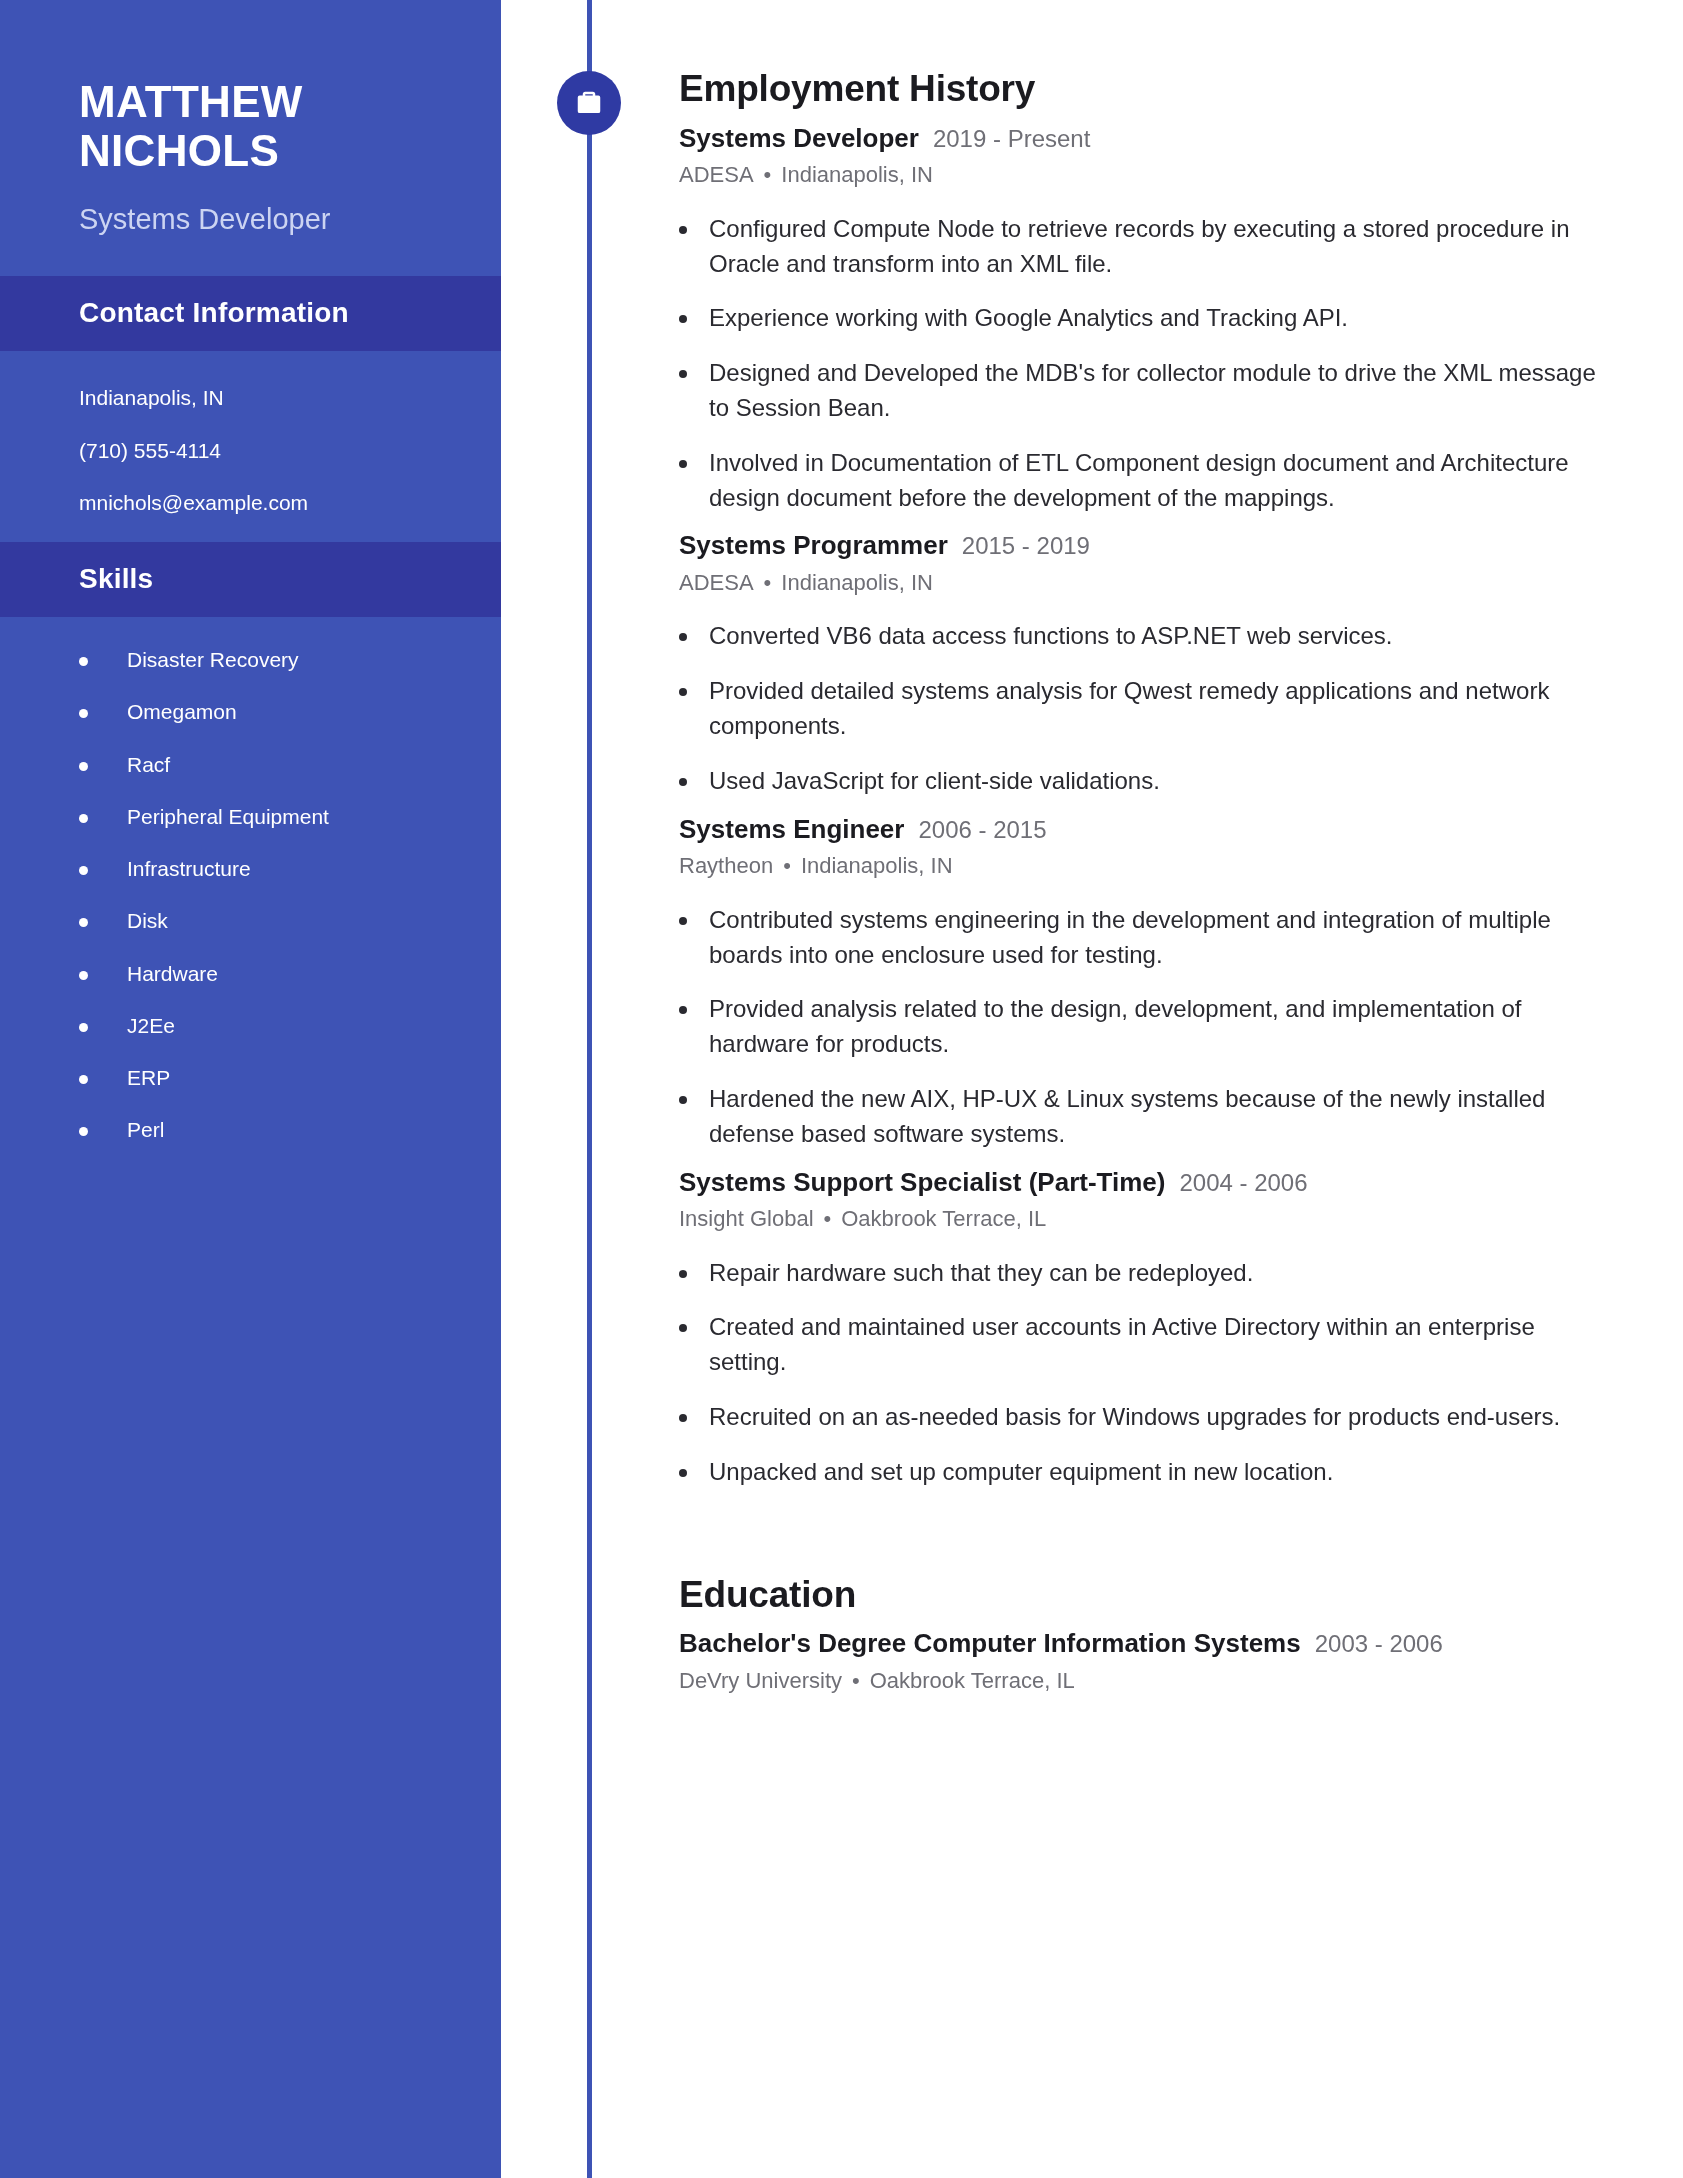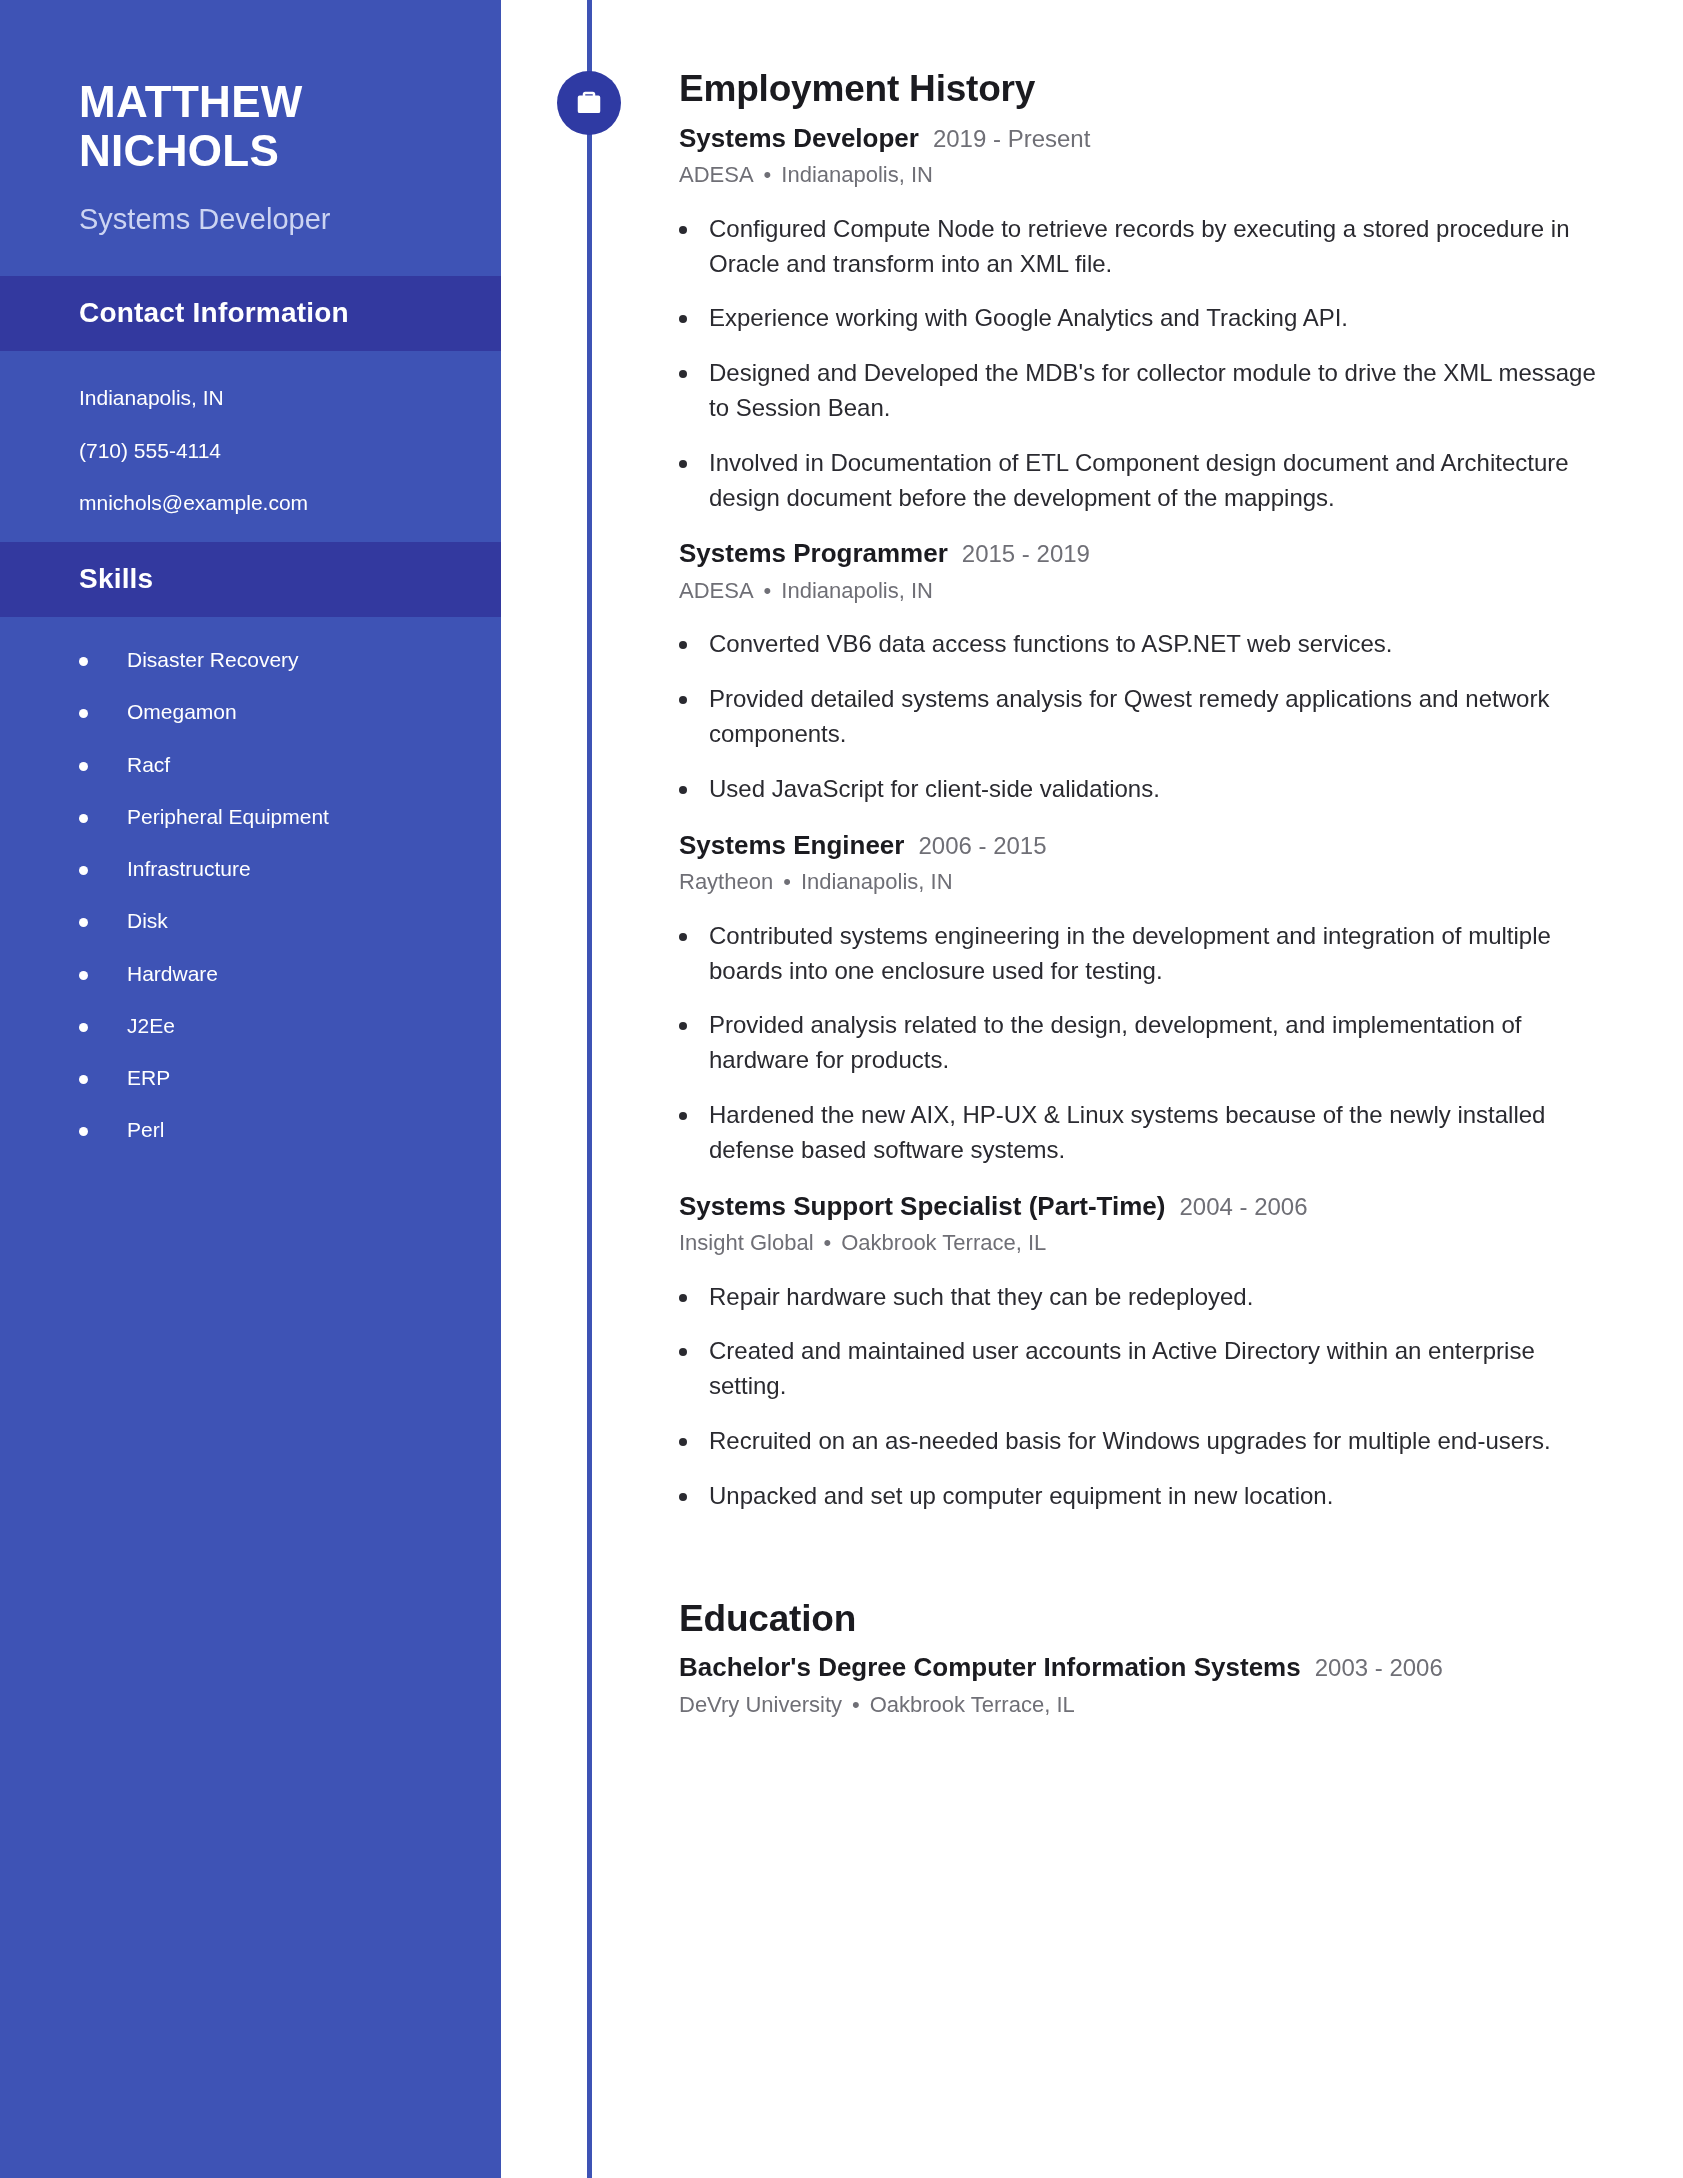--- a/index.html
+++ b/index.html
@@ -137,21 +137,21 @@
 
   .section-title {
     font-size: 37px;
     font-weight: bold;
     color: #1b1b20;
     line-height: 1.1;
     letter-spacing: -0.2px;
   }
 
   
-  .entry { margin-top: 22px; }
+  .entry { margin-top: 14px; }
   .entry.first { margin-top: 12px; }
 
   .entry-heading {
     display: flex;
     align-items: baseline;
     flex-wrap: wrap;
     line-height: 1.25;
   }
 
   .entry-role {
@@ -379,21 +379,21 @@
           <div class="bullet">
             <span class="bullet-dot"></span>
             <span class="bullet-text">Repair hardware such that they can be redeployed.</span>
           </div>
           <div class="bullet">
             <span class="bullet-dot"></span>
             <span class="bullet-text">Created and maintained user accounts in Active Directory within an enterprise setting.</span>
           </div>
           <div class="bullet">
             <span class="bullet-dot"></span>
-            <span class="bullet-text">Recruited on an as-needed basis for Windows upgrades for multiple end-users.</span>
+            <span class="bullet-text">Recruited on an as-needed basis for Windows upgrades for products end-users.</span>
           </div>
           <div class="bullet">
             <span class="bullet-dot"></span>
             <span class="bullet-text">Unpacked and set up computer equipment in new location.</span>
           </div>
         </div>
       </div>
 
     </section>
 

